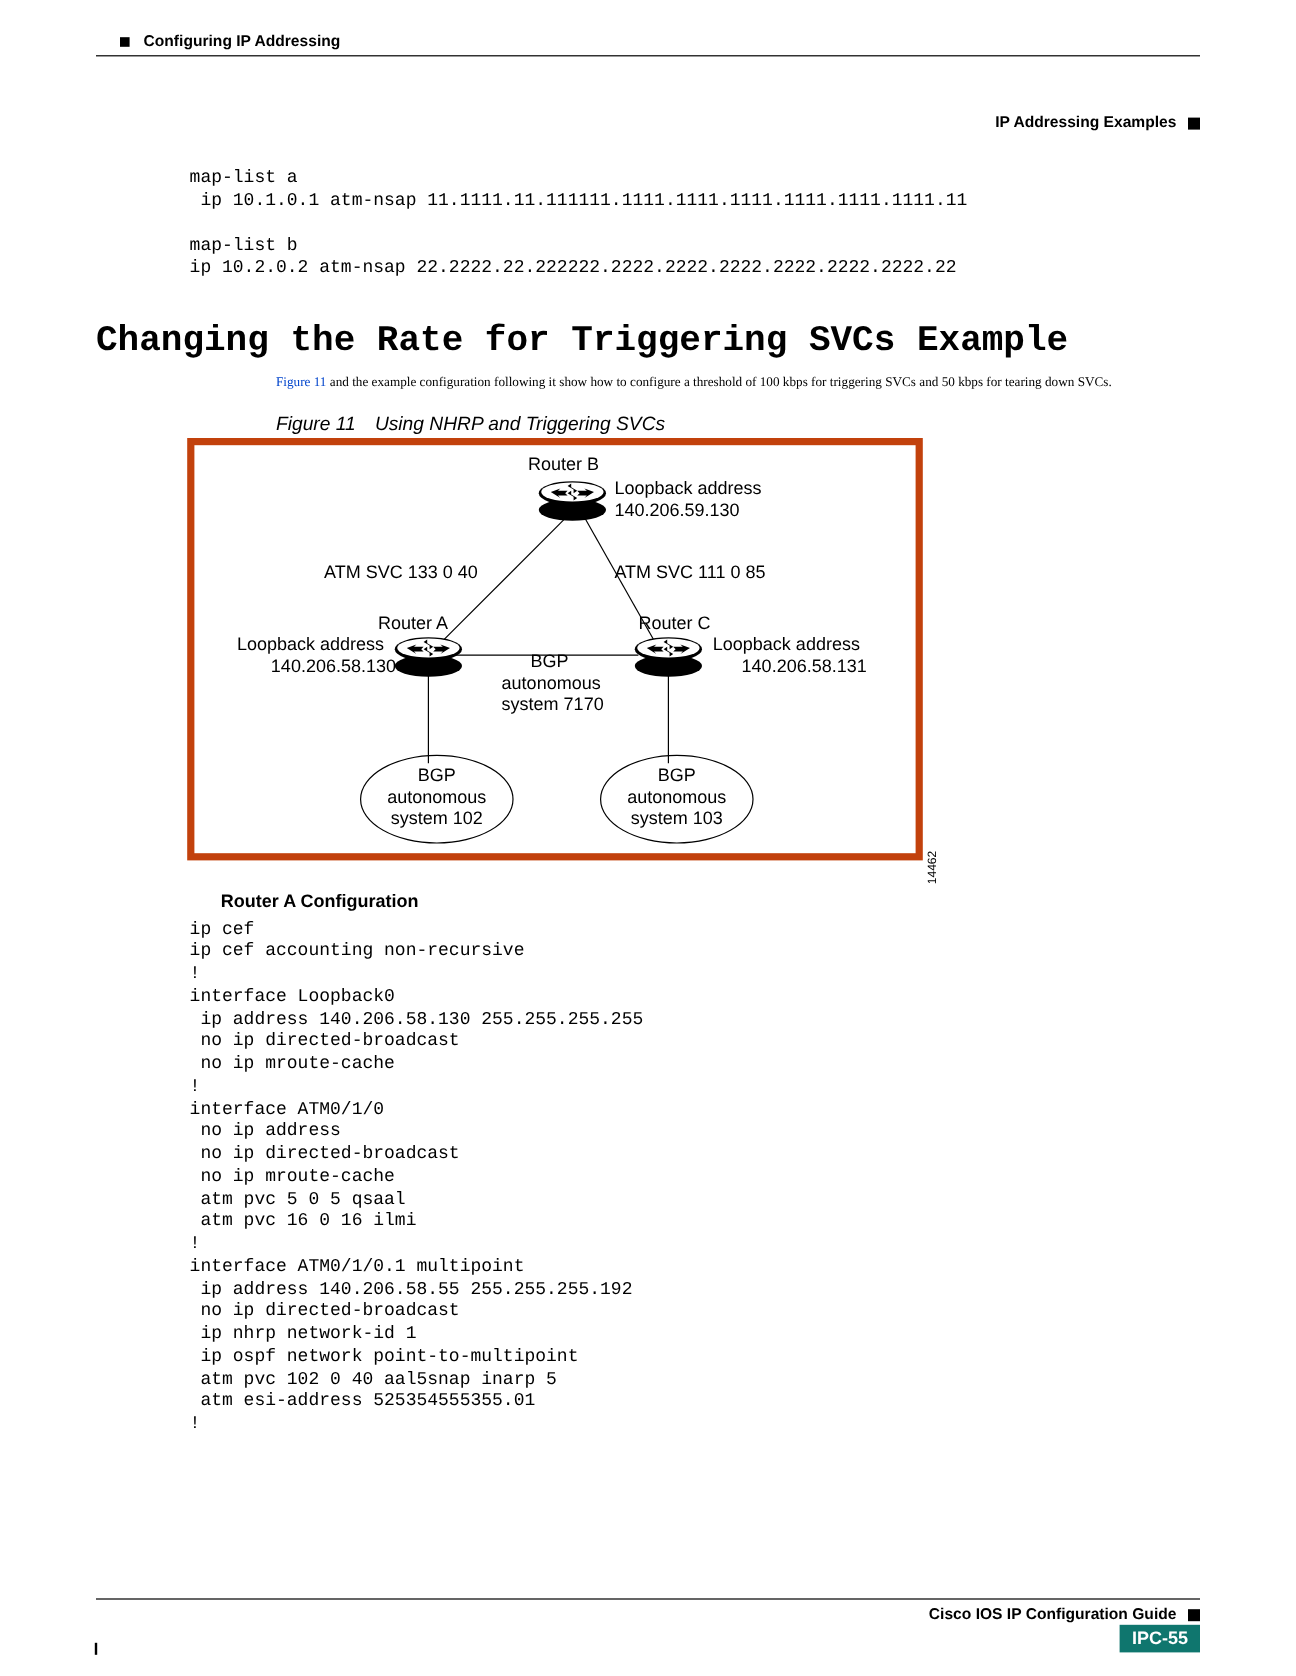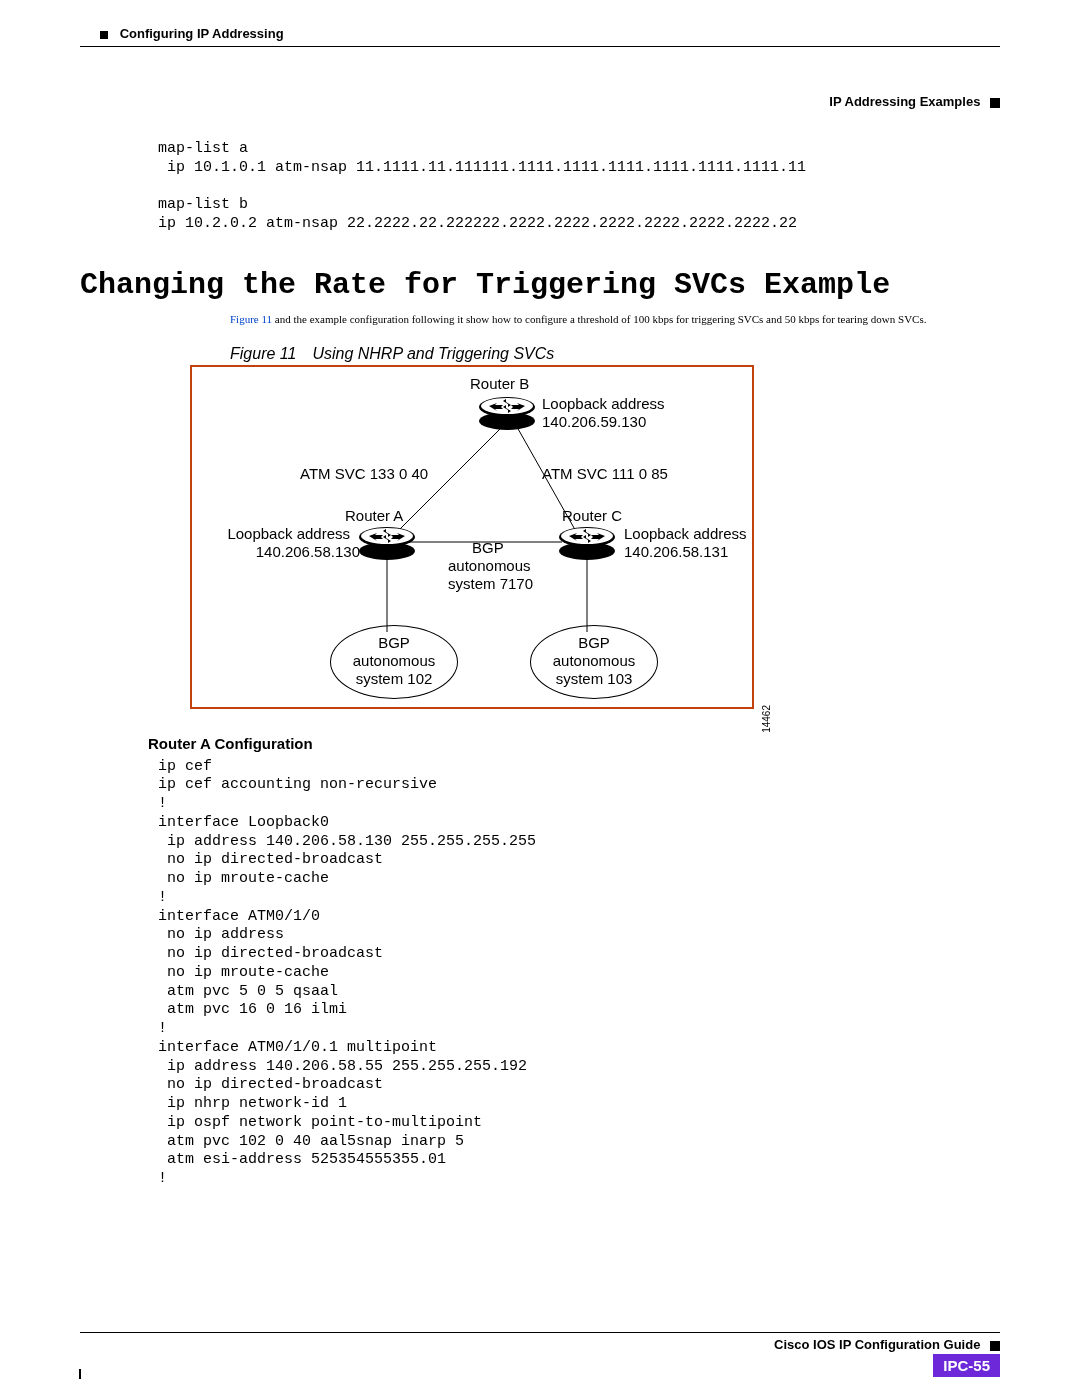--- a/index.html
+++ b/index.html
@@ -84,27 +84,28 @@
     text-decoration: none;
   }
   .figcaption {
     font-family: Arial, Helvetica, sans-serif;
     font-weight: normal;
     font-style: italic;
     font-size: 16px;
     margin: 10px 0 2px 150px;
   }
   .figbox {
-    margin-left: 110px;
-    border: 2px solid #c2410c;
+    margin-left: 76px;
+    border: 6px solid #c2410c;
     width: 560px;
     height: 340px;
     position: relative;
     font-family: Arial, Helvetica, sans-serif;
     font-size: 15px;
+    padding-left: 41px;
   }
   .router {
     position: absolute;
     width: 60px;
   }
   .router svg { display: block; }
   .figlabel { position: absolute; font-size: 15px; }
   .ellipse-node {
     position: absolute;
     border: 1px solid #000;
@@ -119,42 +120,42 @@
     right: -20px;
     bottom: 2px;
     font-size: 10px;
     transform: rotate(-90deg);
     transform-origin: right bottom;
   }
   .subhead {
     font-family: Arial, Helvetica, sans-serif;
     font-weight: bold;
     font-size: 15px;
-    margin: 26px 0 6px 68px;
+    margin: 26px 0 6px 104px;
   }
   .footer {
     position: absolute;
     left: 80px;
     right: 80px;
     bottom: 20px;
   }
   .footer .rule { border-top: 1px solid #000; margin-bottom: 4px; }
   .footer .ftitle {
     font-family: Arial, Helvetica, sans-serif;
     font-weight: bold;
     font-size: 13px;
     float: right;
   }
   .footer .ftitle .sq {
     width: 10px; height: 10px; background:#000; display:inline-block; vertical-align:middle; margin-left:6px;
   }
   .footer .pagenum {
     clear: both;
     float: right;
-    background: #6d28d9;
+    background: #0f766e;
     color: #fff;
     font-family: Arial, Helvetica, sans-serif;
     font-weight: bold;
     font-size: 15px;
     padding: 3px 10px;
     margin-top: 2px;
   }
   .crop-l, .crop-r { position:absolute; bottom: -2px; width: 2px; height: 10px; background:#000; }
   .crop-l { left: -1px; }
 </style>
@@ -228,21 +229,21 @@
         <ellipse cx="30" cy="11" rx="26" ry="8" fill="#fff"></ellipse>
         <path d="M12 11 l8 -3 l-2 2 l8 0 l-2 2 l2 2 l-8 0 l2 2 z" fill="#000"></path>
         <path d="M48 11 l-8 -3 l2 2 l-8 0 l2 2 l-2 2 l8 0 l-2 2 z" fill="#000"></path>
         <path d="M26 6 l3 -2 l0 3 l5 3 l-3 2 l0 -3 z" fill="#000"></path>
         <path d="M34 16 l-3 2 l0 -3 l-5 -3 l3 -2 l0 3 z" fill="#000"></path>
       </svg>
     </div>
 
     <div class="figlabel" style="left:370px;top:140px">Router C</div>
     <div class="figlabel" style="left:432px;top:158px">Loopback address</div>
-    <div class="figlabel" style="left:432px;top:176px">140.206.58.131</div>
+    <div class="figlabel" style="left:456px;top:176px">140.206.58.131</div>
     <div class="router" style="left:365px;top:158px">
       <svg width="60" height="36" viewBox="0 0 60 36">
         <ellipse cx="30" cy="26" rx="28" ry="9" fill="#000"></ellipse>
         <ellipse cx="30" cy="12" rx="28" ry="10" fill="#000"></ellipse>
         <ellipse cx="30" cy="11" rx="26" ry="8" fill="#fff"></ellipse>
         <path d="M12 11 l8 -3 l-2 2 l8 0 l-2 2 l2 2 l-8 0 l2 2 z" fill="#000"></path>
         <path d="M48 11 l-8 -3 l2 2 l-8 0 l2 2 l-2 2 l8 0 l-2 2 z" fill="#000"></path>
         <path d="M26 6 l3 -2 l0 3 l5 3 l-3 2 l0 -3 z" fill="#000"></path>
         <path d="M34 16 l-3 2 l0 -3 l-5 -3 l3 -2 l0 3 z" fill="#000"></path>
       </svg>

